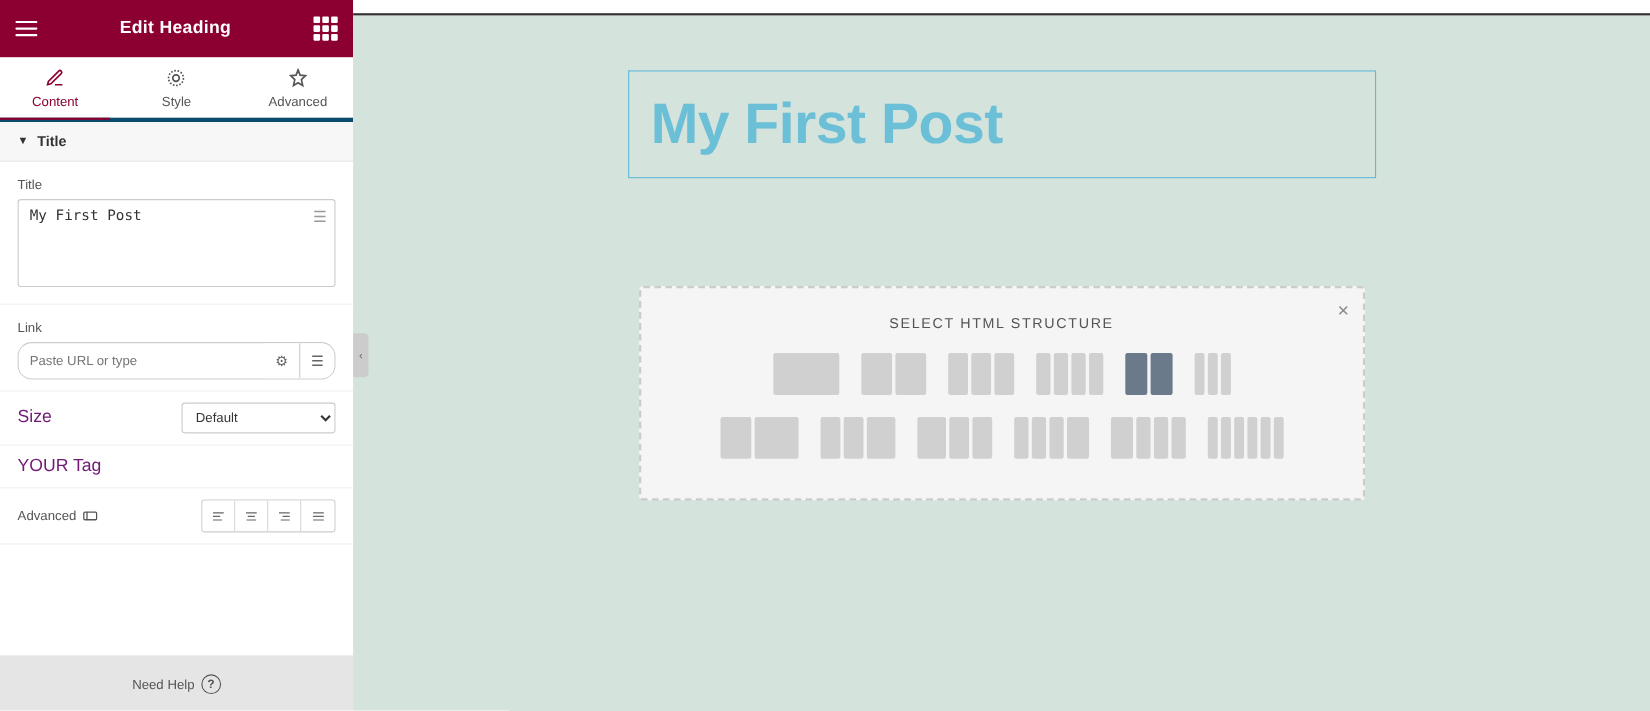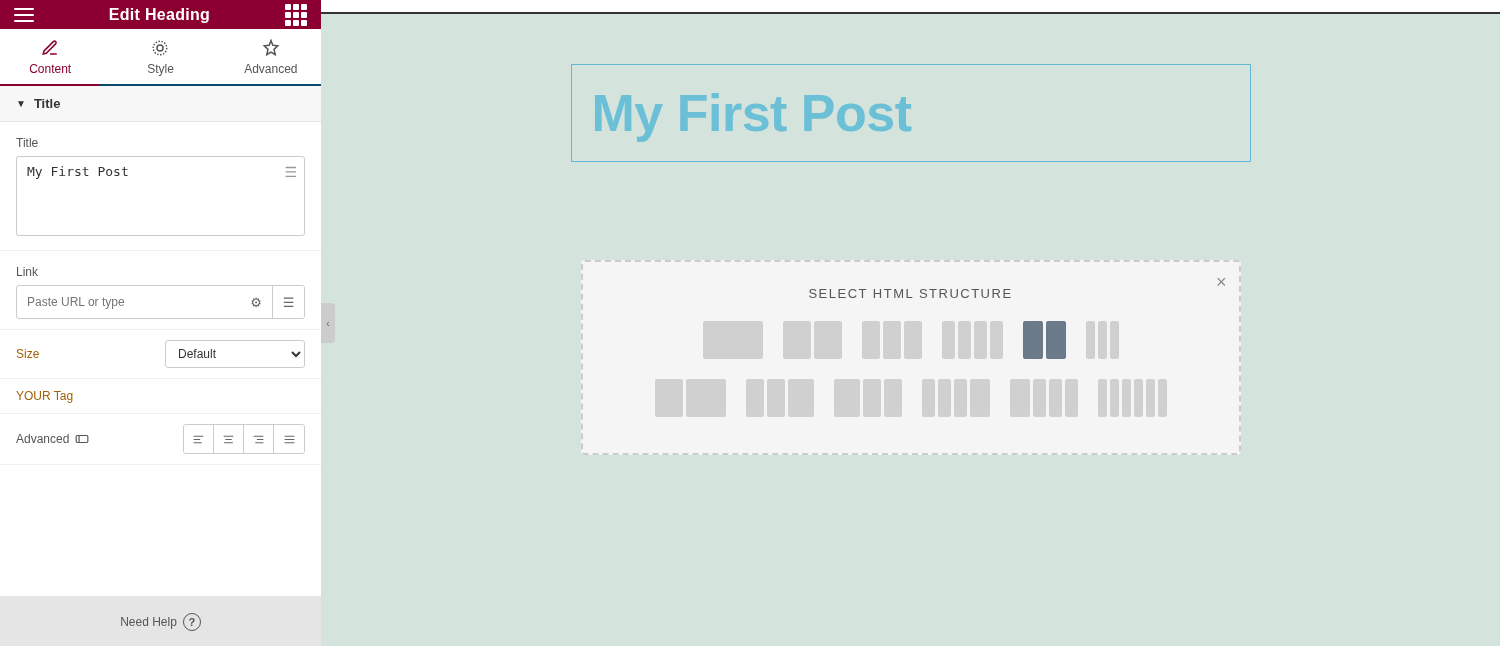--- a/index.html
+++ b/index.html
@@ -17,21 +17,21 @@
     }
 
     
     #panel-header {
       background: #8b0030;
       color: #fff;
       display: flex;
       align-items: center;
       justify-content: space-between;
       padding: 0 14px;
-      height: 29px;
+      height: 52px;
       flex-shrink: 0;
     }
     #panel-header .hamburger-icon {
       cursor: pointer;
       display: flex; flex-direction: column; gap: 4px;
     }
     #panel-header .hamburger-icon span {
       display: block; width: 20px; height: 2px; background: #fff; border-radius: 1px;
     }
     #panel-title {
@@ -41,21 +41,21 @@
       cursor: pointer;
       display: grid; grid-template-columns: repeat(3,6px); gap: 2px;
     }
     #panel-header .grid-icon span {
       display: block; width: 6px; height: 6px; background: #fff; border-radius: 1px;
     }
 
     
     #tabs {
       display: flex;
-      border-bottom: 2px solid #0c4a6e;
+      border-bottom: 4px solid #0c4a6e;
       flex-shrink: 0;
       gap: 10px;
     }
     .tab {
       flex: 1;
       display: flex;
       flex-direction: column;
       align-items: center;
       padding: 10px 0 8px;
       cursor: pointer;
@@ -131,21 +131,21 @@
       right: 8px;
       cursor: pointer;
       color: #999;
       font-size: 14px;
     }
 
     .link-input-row {
       display: flex;
       align-items: center;
       border: 1px solid #ccc;
-      border-radius: 3px;
+      border-radius: 13px;
       overflow: hidden;
     }
     .link-input-row input {
       flex: 1;
       border: none;
       padding: 7px 10px;
       font-size: 12px;
       color: #999;
       outline: none;
     }
@@ -164,22 +164,22 @@
     .link-input-row .icon-btn:first-of-type { border-left: none; }
 
     .select-row {
       display: flex;
       align-items: center;
       justify-content: space-between;
       padding: 10px 16px;
       border-bottom: 1px solid #f0f0f0;
     }
     .select-row .select-label {
-      font-size: 12px;
-      color: #a16207;
+      font-size: 16px;
+      color: #701a75;
     }
     .select-row select {
       width: 140px;
       padding: 5px 8px;
       border: 1px solid #ccc;
       border-radius: 3px;
       font-size: 12px;
       color: #333;
       background: #fff;
       cursor: pointer;

